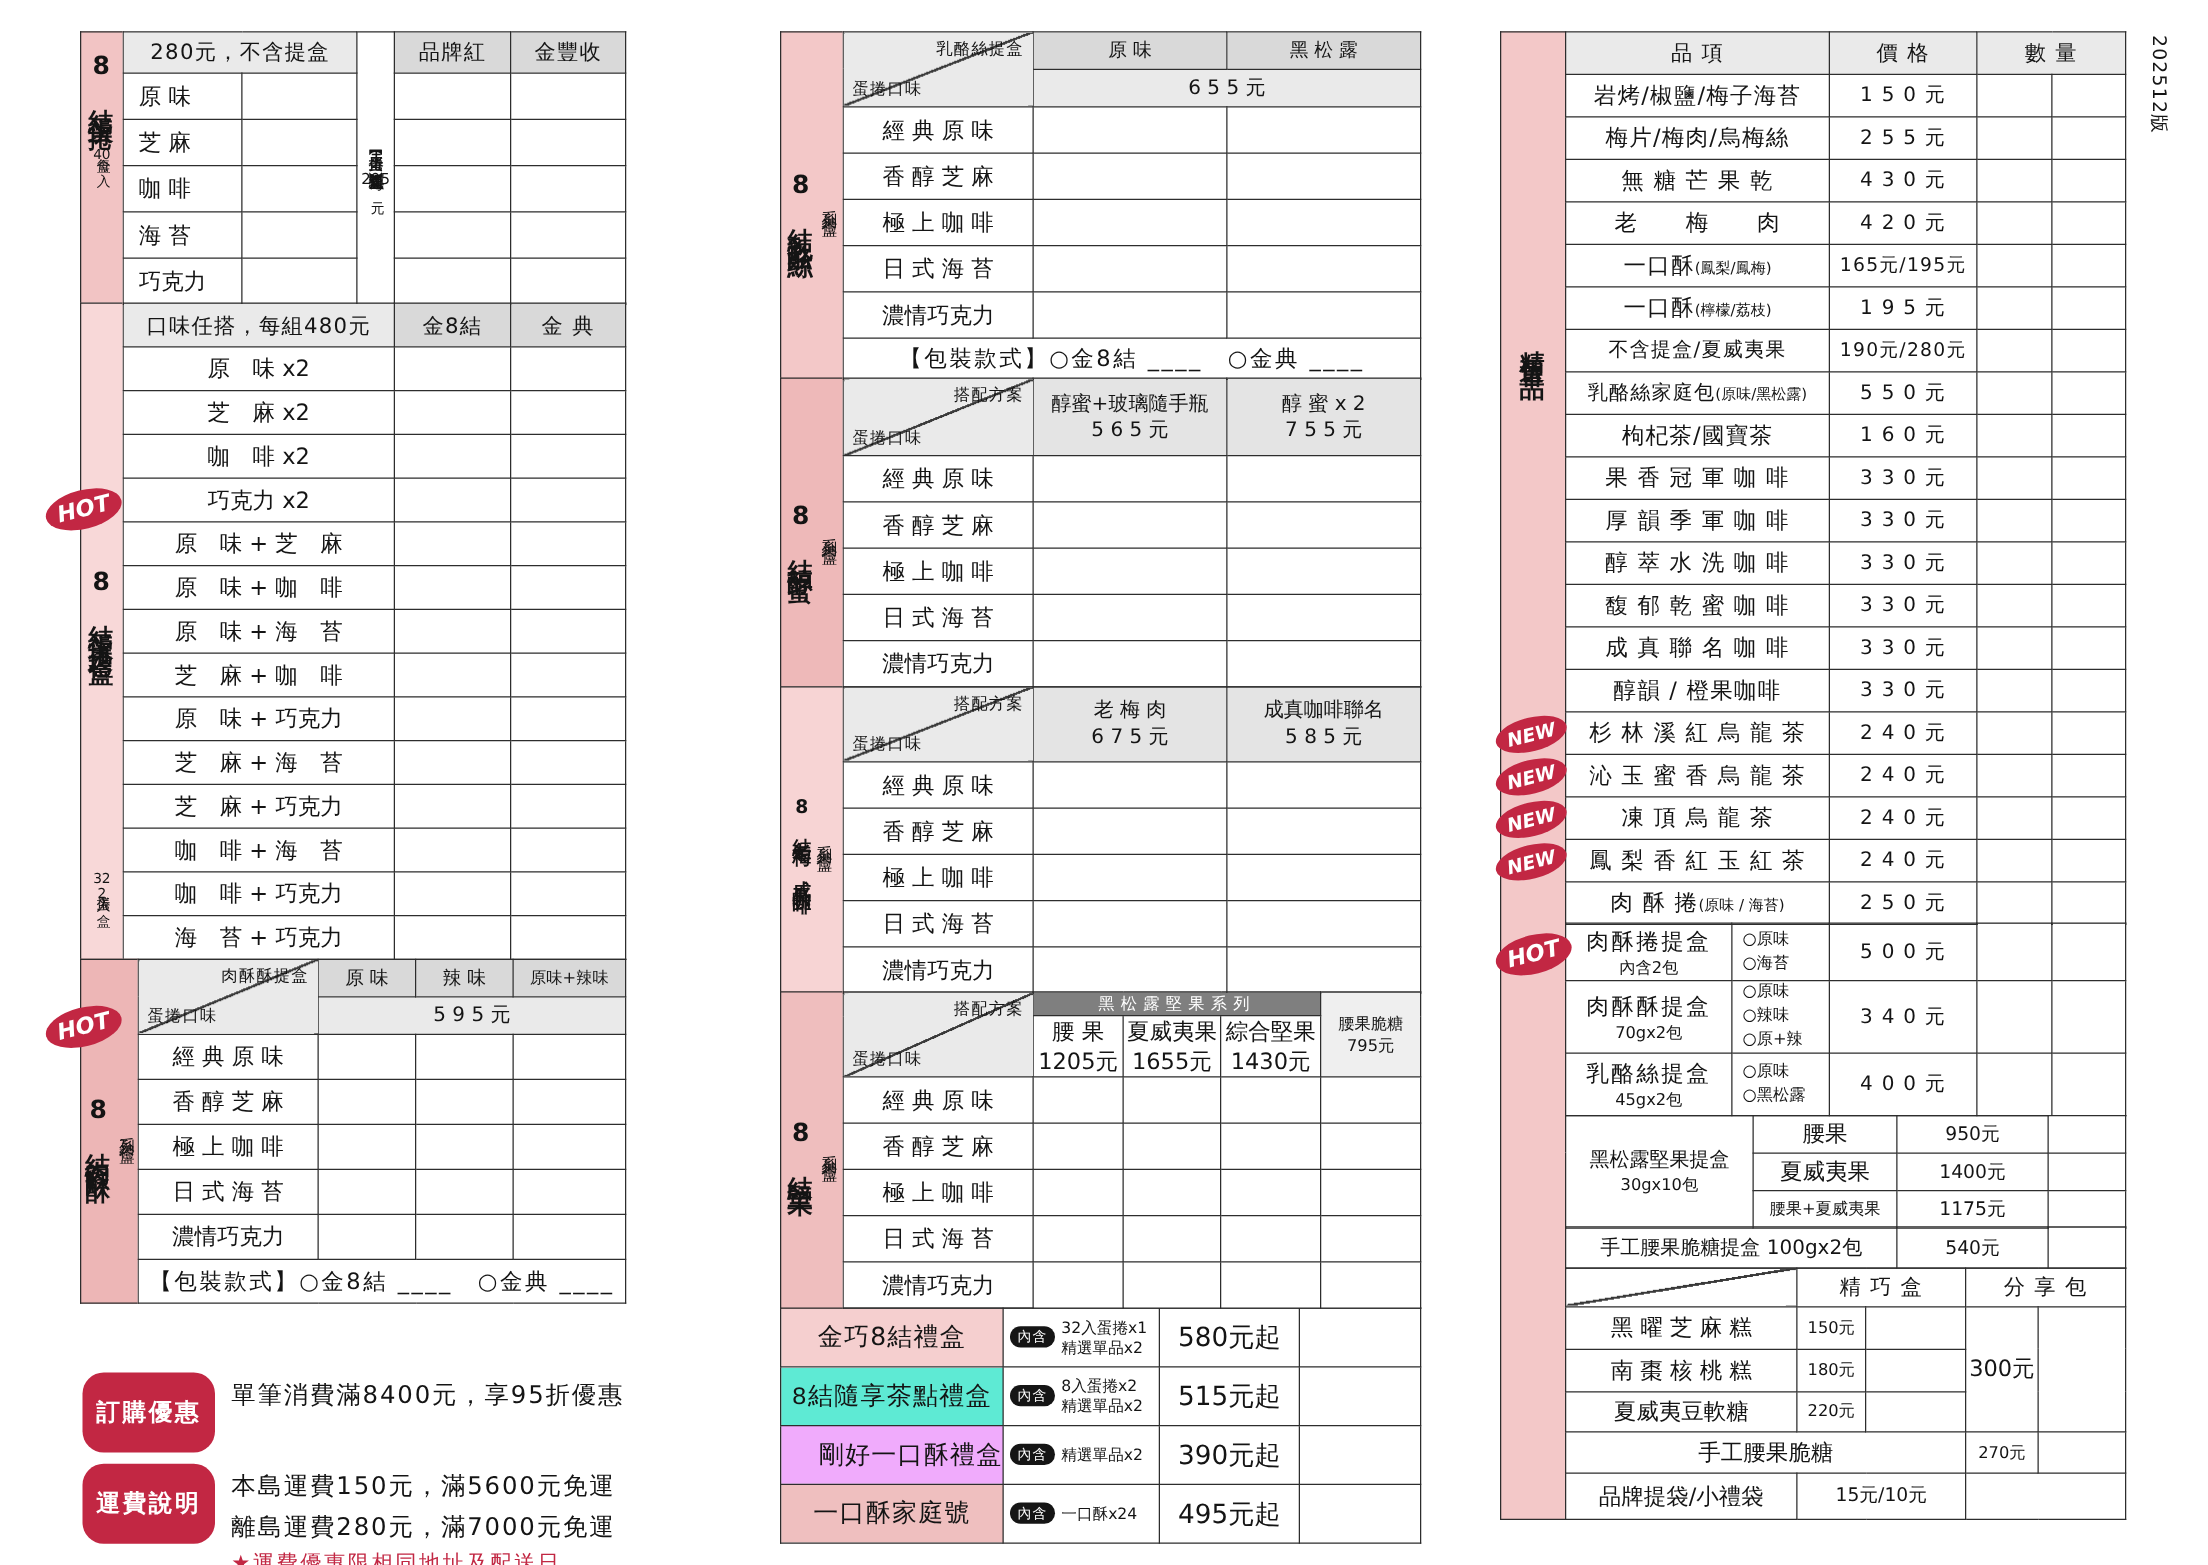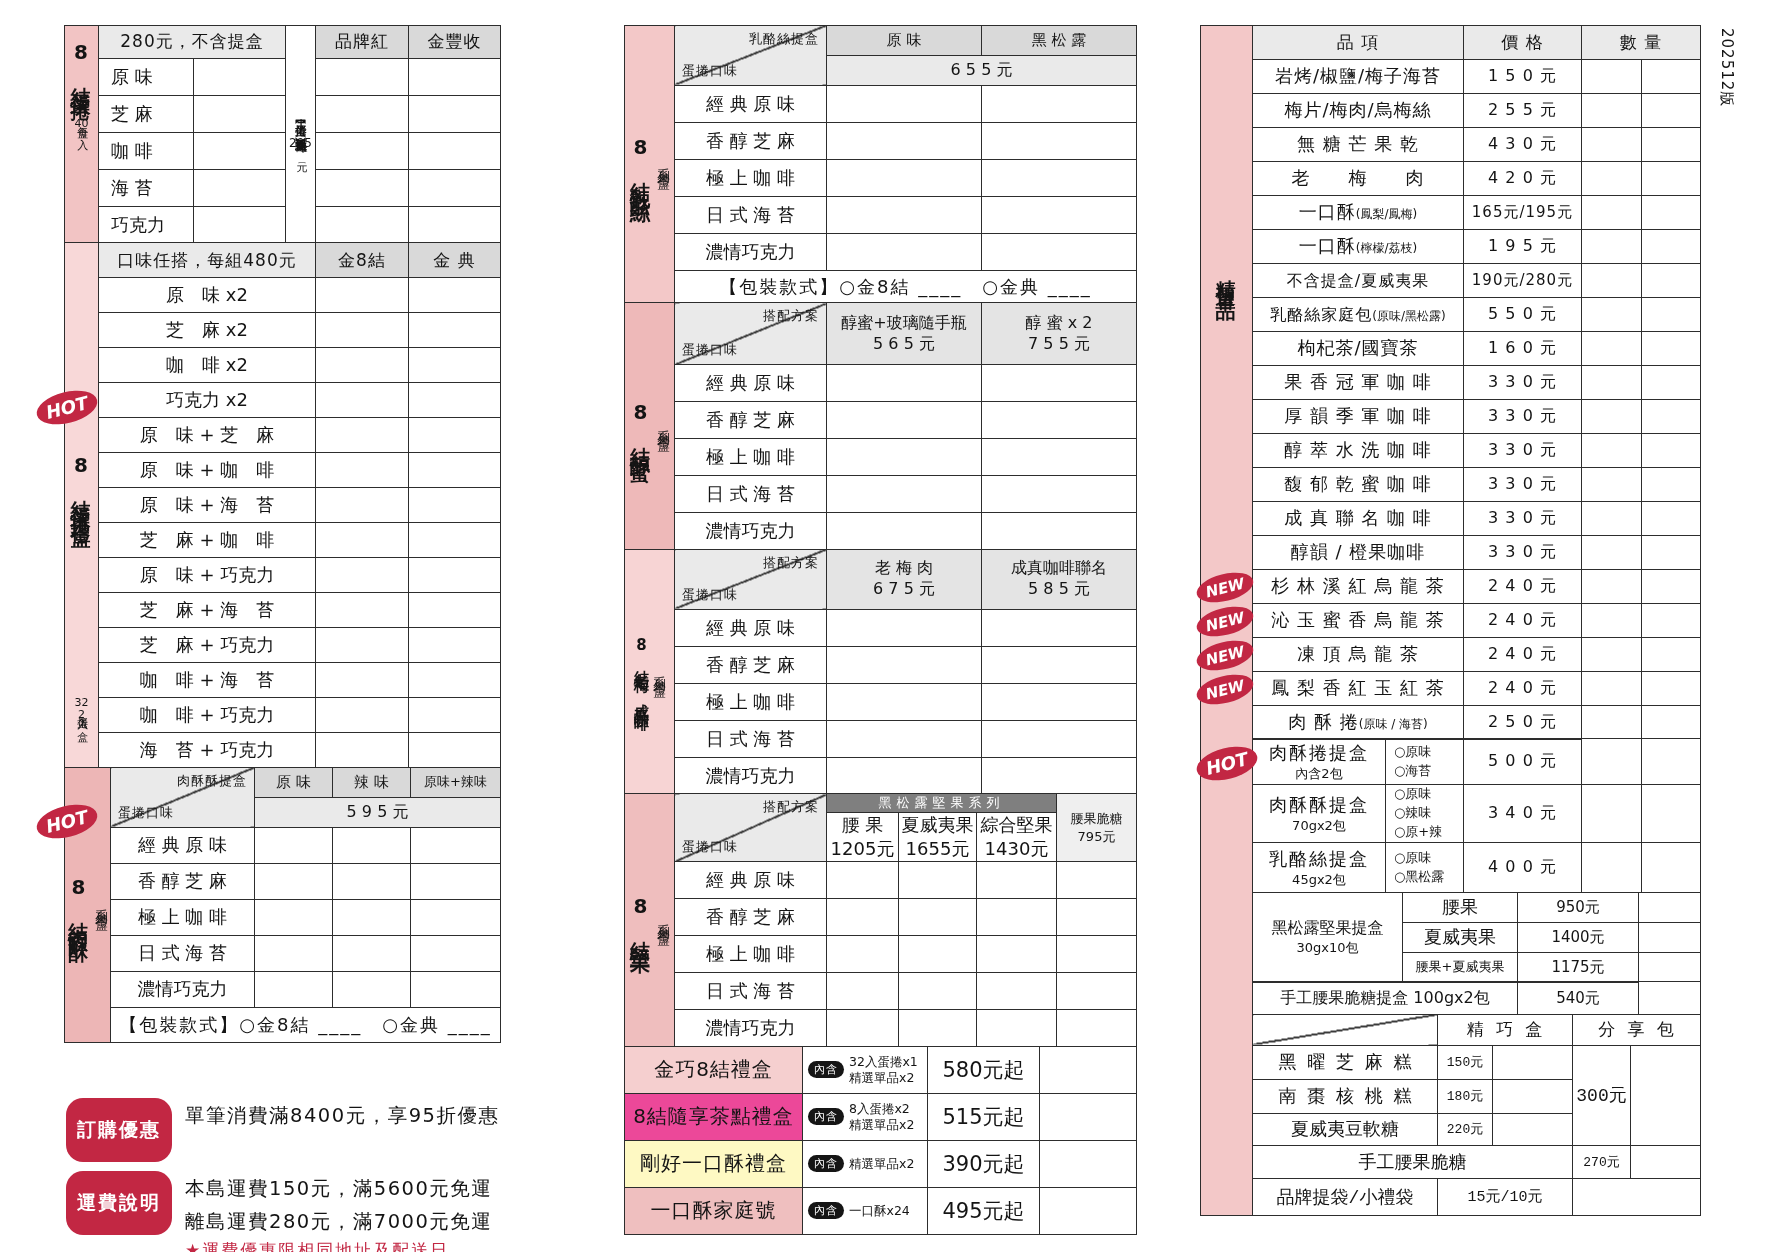--- a/index.html
+++ b/index.html
@@ -561,33 +561,33 @@
             <div class="giftc">
               <span class="nh">內含</span>
               <span class="txt pre">32入蛋捲x1
 精選單品x2</span>
             </div>
           </td>
       <td class="giftprice">580元起</td>
       <td class="fill"></td>
     </tr>
     <tr class="h47">
-      <td class="giftname" style="background:#ec4899;">8結隨享茶點禮盒</td>
+      <td class="giftname" style="background:#5eead4;font-family:Liberation Mono, monospace;">8結隨享茶點禮盒</td>
       <td>
             <div class="giftc">
               <span class="nh">內含</span>
               <span class="txt pre">8入蛋捲x2
 精選單品x2</span>
             </div>
           </td>
       <td class="giftprice">515元起</td>
       <td class="fill"></td>
     </tr>
     <tr class="h47">
-      <td class="giftname" style="background:#fef9c3;">剛好一口酥禮盒</td>
+      <td class="giftname" style="background:#f0abfc;text-align:right;">剛好一口酥禮盒</td>
       <td>
             <div class="giftc">
               <span class="nh">內含</span>
               <span class="txt pre">精選單品x2</span>
             </div>
           </td>
       <td class="giftprice">390元起</td>
       <td class="fill"></td>
     </tr>
     <tr class="h47">
@@ -832,21 +832,21 @@
           </colgroup>
         <tbody>
             <tr class="h33">
           <td class="c small16">手工腰果脆糖提盒 100gx2包</td>
           <td class="c small15">540元</td>
           <td class="fill"></td>
         </tr>
       </tbody>
         </table>
 
-      <table style="width:448px;margin-top:-1.5px;font-family:Liberation Mono, monospace;">
+      <table style="width:448px;margin-top:-1.5px;">
         <colgroup>
             <col style="width:185px">
             <col style="width:55px">
             <col style="width:80px">
             <col style="width:58px">
             <col style="width:70px">
           </colgroup>
         <tbody>
             <tr class="h31">
           <td class="diagw"></td>

